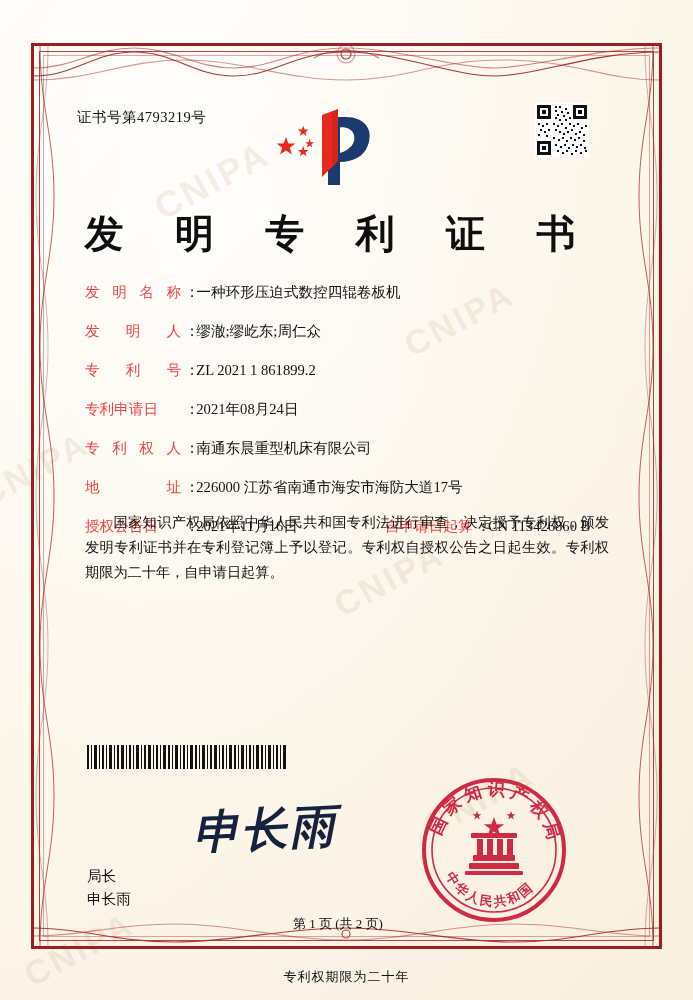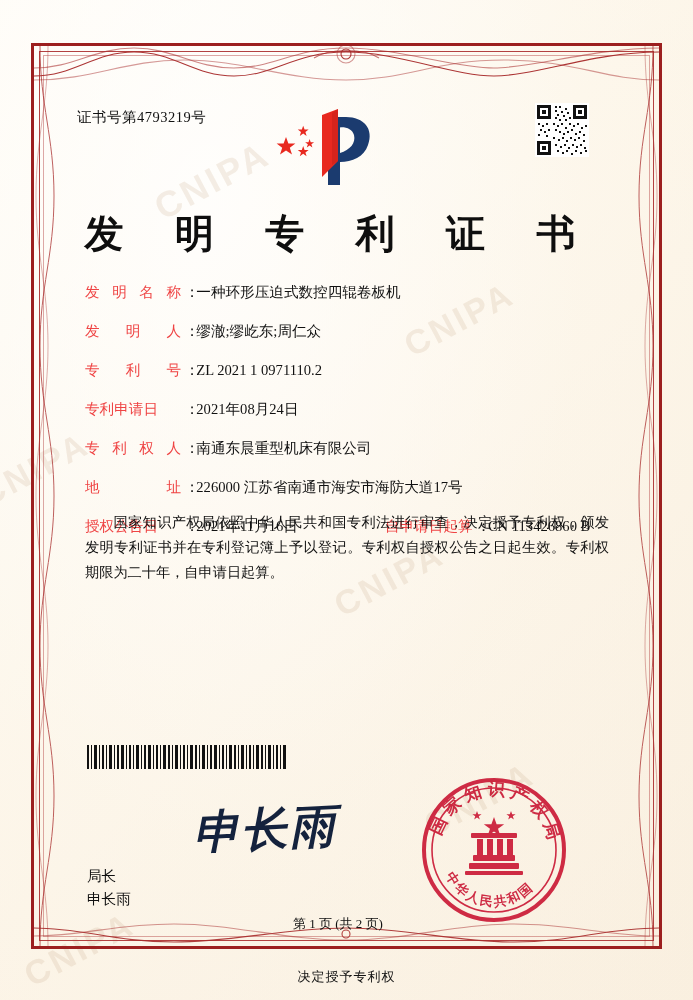--- a/index.html
+++ b/index.html
@@ -441,21 +441,21 @@
         <span class="val">一种环形压迫式数控四辊卷板机</span>
       </div>
       <div class="row">
         <span class="lbl lbl-box">发 明 人</span>
         <span class="sep">：</span>
         <span class="val">缪澈;缪屹东;周仁众</span>
       </div>
       <div class="row">
         <span class="lbl lbl-box">专 利 号</span>
         <span class="sep">：</span>
-        <span class="val">ZL 2021 1 0971110.2</span>
+        <span class="val">ZL 2021 1 861899.2</span>
       </div>
       <div class="row">
         <span class="lbl lbl-box-narrow">专利申请日</span>
         <span class="sep">：</span>
         <span class="val">2021年08月24日</span>
       </div>
       <div class="row">
         <span class="lbl lbl-box">专 利 权 人</span>
         <span class="sep">：</span>
         <span class="val">南通东晨重型机床有限公司</span>
@@ -576,14 +576,14 @@
           <text font-family="Liberation Serif, serif" font-size="13" font-weight="700" fill="#c8102e" letter-spacing="2">
             <textPath href="#sealBottom" startOffset="14%">中华人民共和国</textPath>
           </text>
         </g>
       </svg>
     </div>
 
     <div class="page-num">第 1 页 (共 2 页)</div>
   </div>
 
-  <div class="footnote">决定授予专利权</div>
+  <div class="footnote">专利权期限为二十年</div>
 </div>
 
 </body></html>

